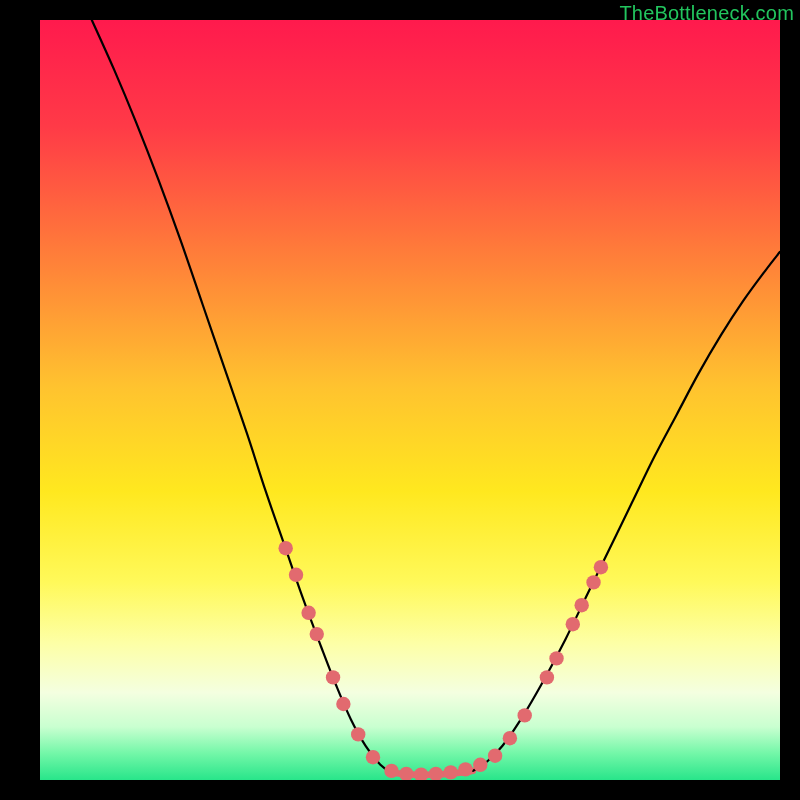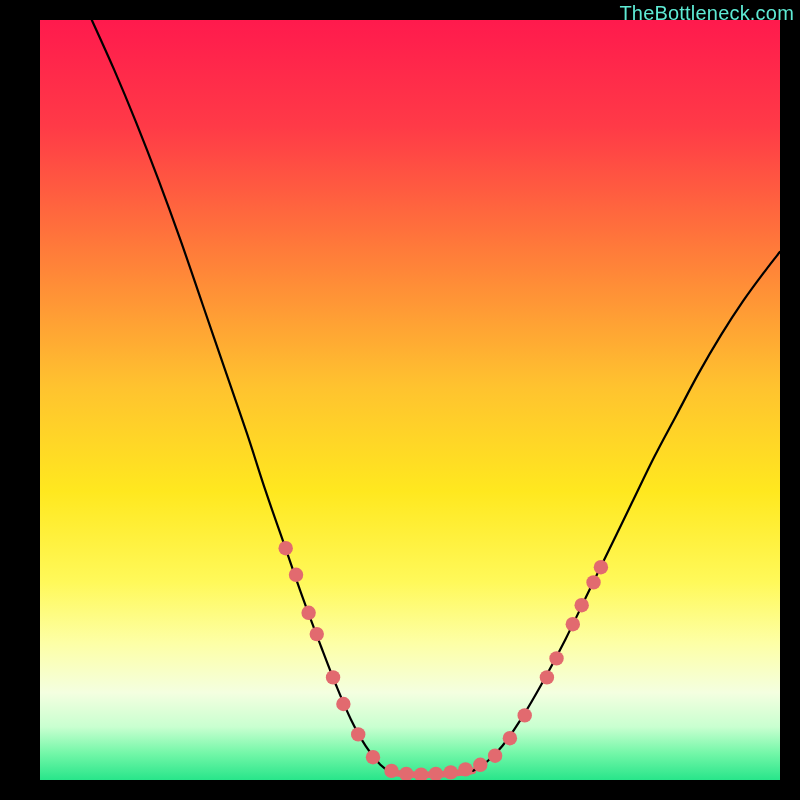--- a/index.html
+++ b/index.html
@@ -26,21 +26,21 @@
     overflow: hidden;
   }
   .gradient-bg {
     position: absolute;
     inset: 0;
   }
   .watermark {
     position: absolute;
     top: 2px;
     right: 6px;
-    color: #5eead4;
+    color: #22c55e;
     font-size: 20px;
     font-weight: 500;
     letter-spacing: 0.2px;
     user-select: none;
   }
   svg { display: block; }
 </style>
 </head>
 <body>
 

